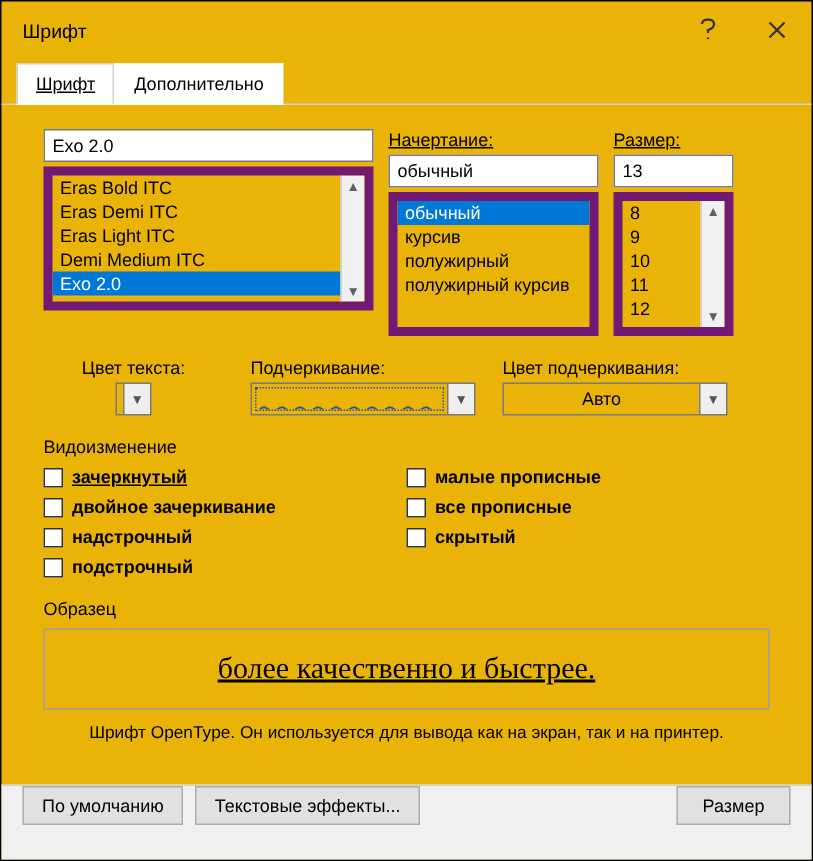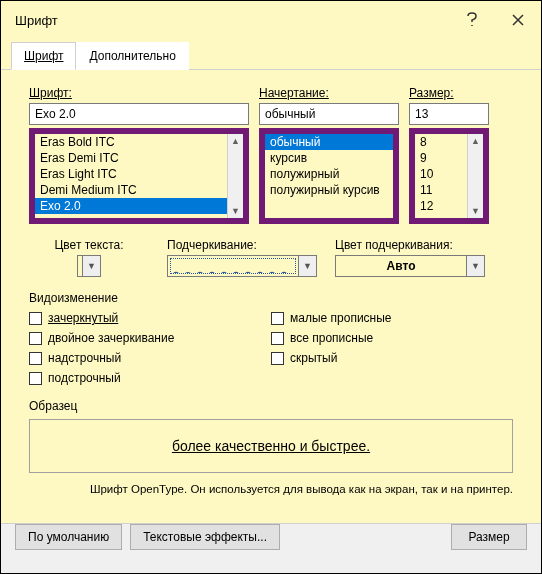--- a/index.html
+++ b/index.html
@@ -1,17 +1,17 @@
 <!DOCTYPE html>
 <html><head>
 <meta charset="utf-8">
 <style>
 * { box-sizing: border-box; font-family: "Segoe UI", Tahoma, sans-serif; }
 body { margin: 0; background: #fff; }
-.window { width: 542px; height: 574px; border: 1px solid #000; background: #fef9c3; position: relative; }
+.window { width: 542px; height: 574px; border: 1px solid #000; background: #eab308; position: relative; }
 .titlebar { height: 38px; display: flex; align-items: center; padding: 0 0 0 14px; }
 .title { font-size: 13px; flex: 1; }
 .titlebar-btn { width: 46px; height: 38px; display: flex; align-items: center; justify-content: center; color: #333; }
 .tabs { display: flex; padding: 0 10px; border-bottom: 1px solid #d0d0d0; margin-top: 2px; }
 .tab { font-size: 12px; padding: 6px 12px 6px 12px; border: 1px solid transparent; position: relative; top: 1px; background: #fff; }
 .tab.active { border-color: #d0d0d0 #d0d0d0 #fff #d0d0d0; }
 .tab .ul { text-decoration: underline; }
 .body { padding: 16px 28px 0 28px; }
 .row1 { display: flex; gap: 10px; }
 .col { display: flex; flex-direction: column; }
@@ -22,33 +22,33 @@
 .lbl .ul { text-decoration: underline; }
 .input { border: 1px solid #7a7a7a; font-size: 12px; padding: 3px 5px; height: 22px; width: 100%; }
 .listbox { border: 6px solid #701a75; height: 96px; overflow: hidden; font-size: 12px; margin-top: 3px; position: relative; }
 .listbox.withscroll { padding-right: 16px; }
 .listitem { padding: 1px 5px; white-space: nowrap; }
 .listitem.sel { background: #0078d7; color: #fff; }
 .scrollbar { position: absolute; right: 0; top: 0; bottom: 0; width: 16px; background: #f0f0f0; display: flex; flex-direction: column; align-items: center; justify-content: space-between; border-left: 1px solid #d0d0d0; }
 .scrollarrow { font-size: 9px; color: #606060; padding: 2px 0; }
 .row2 { display: flex; gap: 18px; margin-top: 14px; }
 .dropdown { display: flex; border: 1px solid #7a7a7a; height: 22px; align-items: stretch; }
-.dd-value { flex: 1; font-size: 12px; display: flex; align-items: center; justify-content: center; padding: 0 4px; font-weight: bold; }
+.dd-value { flex: 1; font-size: 12px; display: flex; align-items: center; justify-content: center; padding: 0 4px; }
 .dd-btn { width: 18px; border-left: 1px solid #7a7a7a; background: #efefef; display: flex; align-items: center; justify-content: center; font-size: 9px; color: #555; }
 .colorswatch { flex: 1; margin: 2px; background: #000; }
 .underline-sample { flex: 1; margin: 2px; position: relative; overflow: hidden; border: 1px dotted #2b579a; }
 .wavy { position: absolute; left: 2px; right: 2px; top: 50%; height: 6px; transform: translateY(-50%); }
 .fieldset-label { font-size: 12px; margin: 14px 0 6px 0; }
 .effects { display: flex; }
 .effects-col { flex: 1; display: flex; flex-direction: column; gap: 6px; }
-.check { display: flex; align-items: center; gap: 6px; font-size: 12px; }
+.check { display: flex; align-items: center; gap: 6px; font-size: 12px; font-weight: bold; }
 .checkbox-box { width: 13px; height: 13px; border: 1px solid #333; background: #fff; }
 .preview-box { border: 1px solid #a0a0a0; height: 54px; margin-top: 4px; display: flex; align-items: center; justify-content: center; }
-.preview-text { font-size: 14px; text-decoration: underline; font-family: Liberation Sans, sans-serif; }
-.hint { font-size: 11.5px; text-align: right; margin: 10px 0 16px 0; }
+.preview-text { font-size: 20px; text-decoration: underline; font-family: Liberation Serif, serif; }
+.hint { font-size: 11.5px; text-align: center; margin: 10px 0 16px 0; }
 .footer { position: absolute; left: 0; right: 0; bottom: 0; height: 50px; border-top: 1px solid #d0d0d0; background: #f0f0f0; display: flex; padding: 0 14px; gap: 8px; }
 .footer .spacer { flex: 1; }
 .btn { border: 1px solid #adadad; background: #e1e1e1; font-size: 12px; padding: 4px 12px; min-width: 76px; height: 26px; display: flex; align-items: center; justify-content: center; }
 .btn.primary { border: 1.5px solid #0078d7; background: #e5f1fb; }
 .ul { text-decoration: underline; }
 .col2 { display: flex; flex-direction: column; }
 .dd-col-text { width: 120px; align-items: center; }
 .dd-col-under { width: 150px; }
 .dd-col-ucolor { width: 150px; justify-content: center; }
 svg.wavy-svg { width: 100%; height: 100%; }
@@ -74,21 +74,20 @@
 
   <div class="tabs">
     <div class="tab active"><span class="ul">Шрифт</span></div>
     <div class="tab"><span>Дополнительно</span></div>
   </div>
 
   <div class="body">
 
     <div class="row1">
       <div class="col col-font">
-        <div class="lbl"><span class="ul">Шрифт:</span></div>
         <input class="input" value="Exo 2.0" style="">
         <div class="listbox withscroll">
           <div class="listitem">Eras Bold ITC</div>
           <div class="listitem">Eras Demi ITC</div>
           <div class="listitem">Eras Light ITC</div>
           <div class="listitem">Demi Medium ITC</div>
           <div class="listitem sel">Exo 2.0</div>
           <div class="scrollbar">
             <div class="scrollarrow">▲</div>
             <div class="scrollarrow">▼</div>

